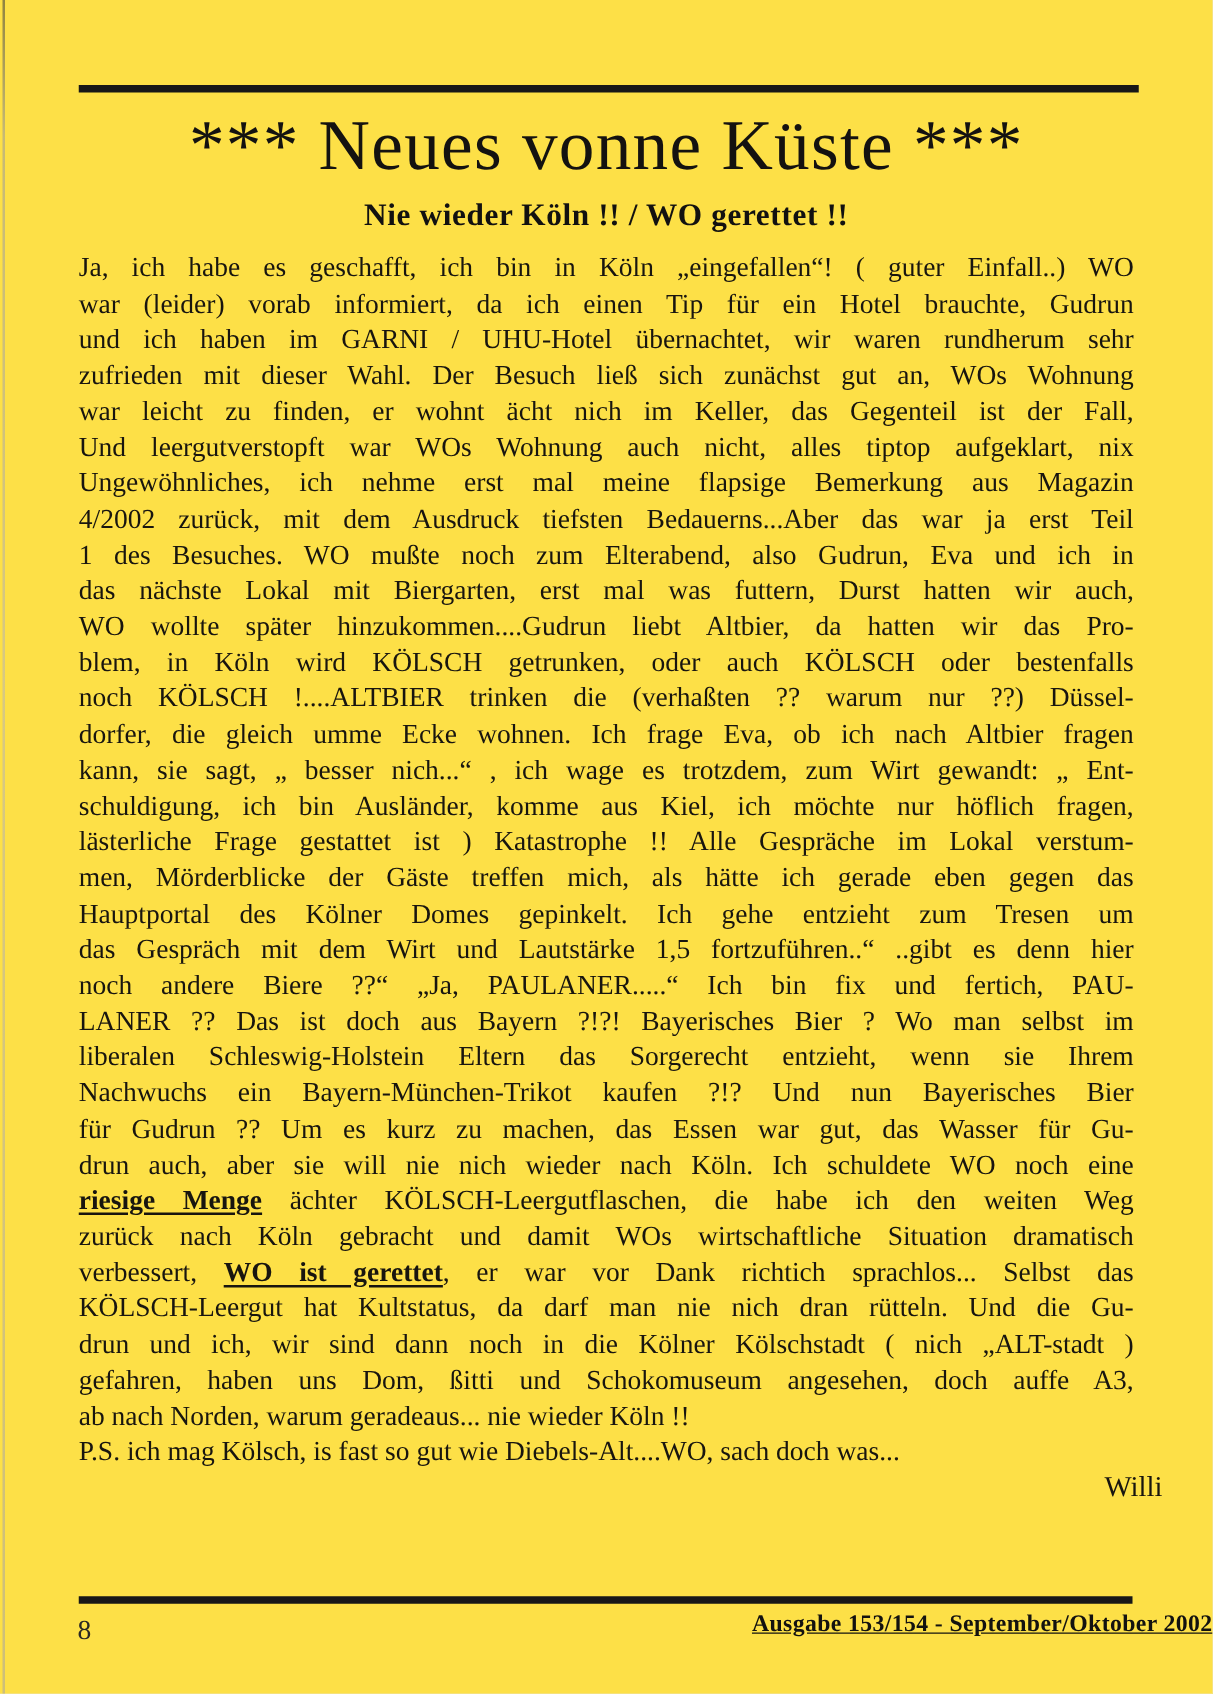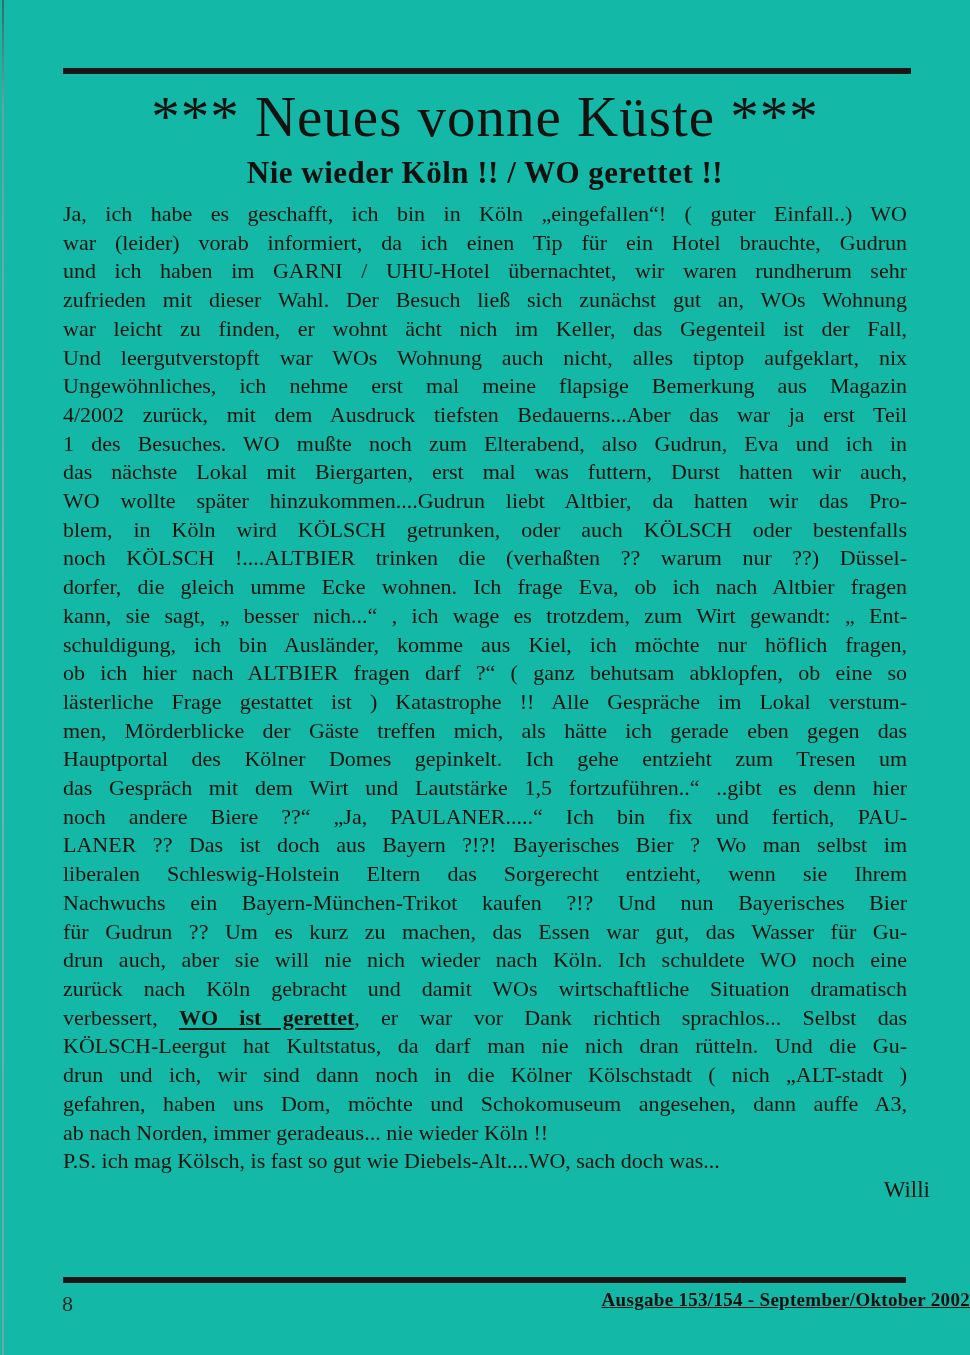--- a/index.html
+++ b/index.html
@@ -3,42 +3,42 @@
 <meta charset="utf-8">
 <style>
   html,body{margin:0;padding:0;}
   body{
     width:970px;height:1355px;overflow:hidden;
     background:#e8e6e3;
     font-family:"Liberation Serif","DejaVu Serif",serif;
   }
   .page{
     position:relative;width:970px;height:1355px;
-    background:#14b8a6;
+    background:#fde047;
     color:#17140f;
   }
   
   .scan-edge-left{
     position:absolute;left:2px;top:0;width:2px;height:100%;
     background:linear-gradient(to bottom,#3a3a3a 0%,#9a9a9a 8%,#b9b6b2 40%,#a7a4a0 100%);
     opacity:.55;
   }
   .rule{position:absolute;background:#171717;}
   .rule-top{left:63px;top:68px;width:848px;height:6px;}
   .rule-bottom{left:63px;top:1277px;width:843px;height:6px;}
   .title{
     margin:0;padding-top:84px;
     text-align:center;
     font-size:57px;font-weight:normal;letter-spacing:1px;
     line-height:66px;color:#141210;
   }
   .subtitle{
     margin:4px 0 0 0;
     text-align:center;
-    font-size:31px;font-weight:bold;letter-spacing:.5px;
+    font-size:25px;font-weight:bold;letter-spacing:.5px;
     line-height:38px;color:#121110;
   }
   .body-text{
     margin:8px 67px 0 63px;width:844px;
     font-size:22px;line-height:28.7px;
     color:#18150f;
   }
   .line{text-align:justify;text-align-last:justify;white-space:normal;}
   .line.short{text-align:left;text-align-last:left;}
   .emph{font-weight:bold;text-decoration:underline;text-underline-offset:3px;}
@@ -79,37 +79,37 @@
       <div class="line">Ungewöhnliches, ich nehme erst mal meine flapsige Bemerkung aus Magazin</div>
       <div class="line">4/2002 zurück, mit dem Ausdruck tiefsten Bedauerns...Aber das war ja erst Teil</div>
       <div class="line">1 des Besuches. WO mußte noch zum Elterabend, also Gudrun, Eva und ich in</div>
       <div class="line">das nächste Lokal mit Biergarten, erst mal was futtern, Durst hatten wir auch,</div>
       <div class="line">WO wollte später hinzukommen....Gudrun liebt Altbier, da hatten wir das Pro-</div>
       <div class="line">blem, in Köln wird KÖLSCH getrunken, oder auch KÖLSCH oder bestenfalls</div>
       <div class="line">noch KÖLSCH !....ALTBIER trinken die (verhaßten ?? warum nur ??) Düssel-</div>
       <div class="line">dorfer, die gleich umme Ecke wohnen. Ich frage Eva, ob ich nach Altbier fragen</div>
       <div class="line">kann, sie sagt, „ besser nich...“ , ich wage es trotzdem, zum Wirt gewandt: „ Ent-</div>
       <div class="line">schuldigung, ich bin Ausländer, komme aus Kiel, ich möchte nur höflich fragen,</div>
-      <div class="line">ob ich hier nach ALTBIER fragen darf ?“ ( ganz behutsam abklopfen, ob eine so</div>
       <div class="line">lästerliche Frage gestattet ist )  Katastrophe !! Alle Gespräche im Lokal verstum-</div>
       <div class="line">men, Mörderblicke der Gäste treffen mich, als hätte ich gerade eben gegen das</div>
       <div class="line">Hauptportal des Kölner Domes gepinkelt. Ich gehe entzieht zum Tresen um</div>
       <div class="line">das Gespräch mit dem Wirt und Lautstärke 1,5 fortzuführen..“ ..gibt es denn hier</div>
       <div class="line">noch andere Biere ??“  „Ja, PAULANER.....“ Ich bin fix und fertich, PAU-</div>
       <div class="line">LANER ?? Das ist doch aus Bayern ?!?!  Bayerisches Bier ? Wo man selbst im</div>
       <div class="line">liberalen Schleswig-Holstein Eltern das Sorgerecht entzieht, wenn sie Ihrem</div>
       <div class="line">Nachwuchs ein Bayern-München-Trikot kaufen ?!? Und nun Bayerisches Bier</div>
       <div class="line">für Gudrun ??  Um es kurz zu machen, das Essen war gut, das Wasser für Gu-</div>
       <div class="line">drun auch, aber sie will nie nich wieder nach Köln. Ich schuldete WO noch eine</div>
+      <div class="line"><span class="emph">riesige Menge</span> ächter KÖLSCH-Leergutflaschen, die habe ich den weiten Weg</div>
       <div class="line">zurück nach Köln gebracht und damit WOs wirtschaftliche Situation dramatisch</div>
       <div class="line">verbessert, <span class="emph">WO ist gerettet</span>, er war vor Dank richtich sprachlos... Selbst das</div>
       <div class="line">KÖLSCH-Leergut hat Kultstatus, da darf man nie nich dran rütteln. Und die Gu-</div>
       <div class="line">drun und ich, wir sind dann noch in die Kölner Kölschstadt ( nich „ALT-stadt )</div>
-      <div class="line">gefahren, haben uns Dom, möchte und Schokomuseum angesehen, dann auffe A3,</div>
-      <div class="line short">ab nach Norden, immer geradeaus... nie wieder Köln !!</div>
+      <div class="line">gefahren, haben uns Dom, ßitti und Schokomuseum angesehen, doch auffe A3,</div>
+      <div class="line short">ab nach Norden, warum geradeaus... nie wieder Köln !!</div>
       <div class="line short">P.S. ich mag Kölsch, is fast so gut wie Diebels-Alt....WO, sach doch was...</div>
     </div>
 
   <div class="signature">Willi</div>
 
   <div class="rule rule-bottom"></div>
   <div class="footer">
     <span class="pageno">8</span>
     <span class="issue">Ausgabe 153/154 - September/Oktober 2002</span>
   </div>

